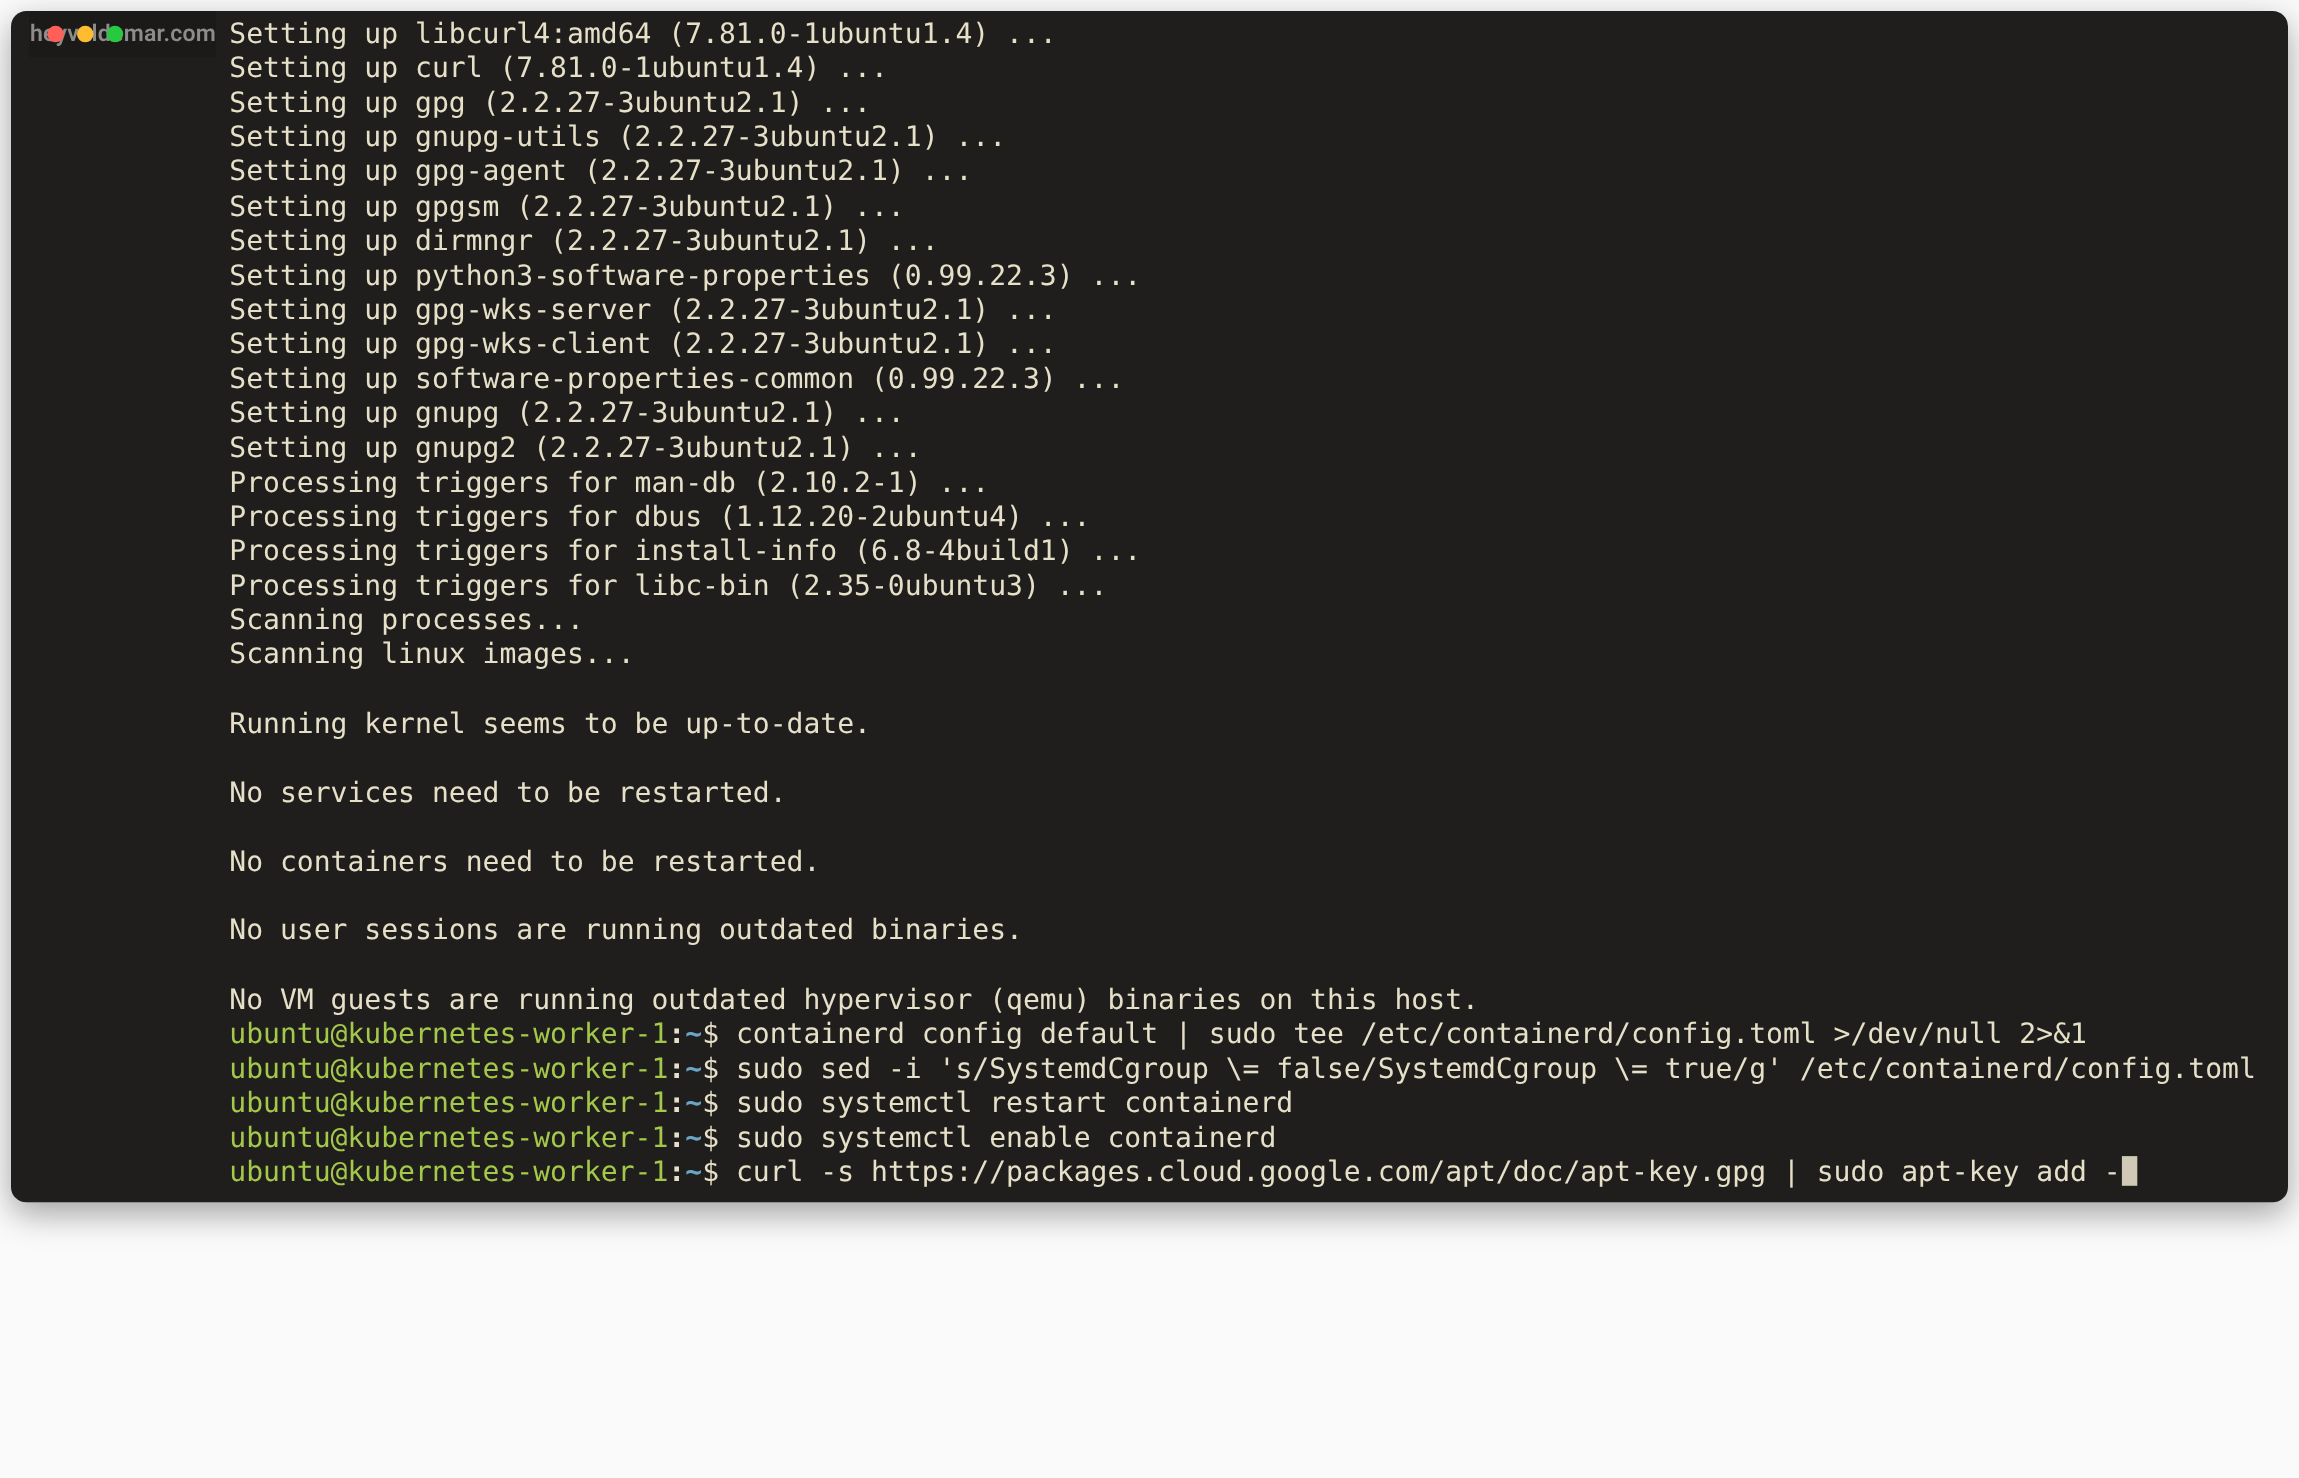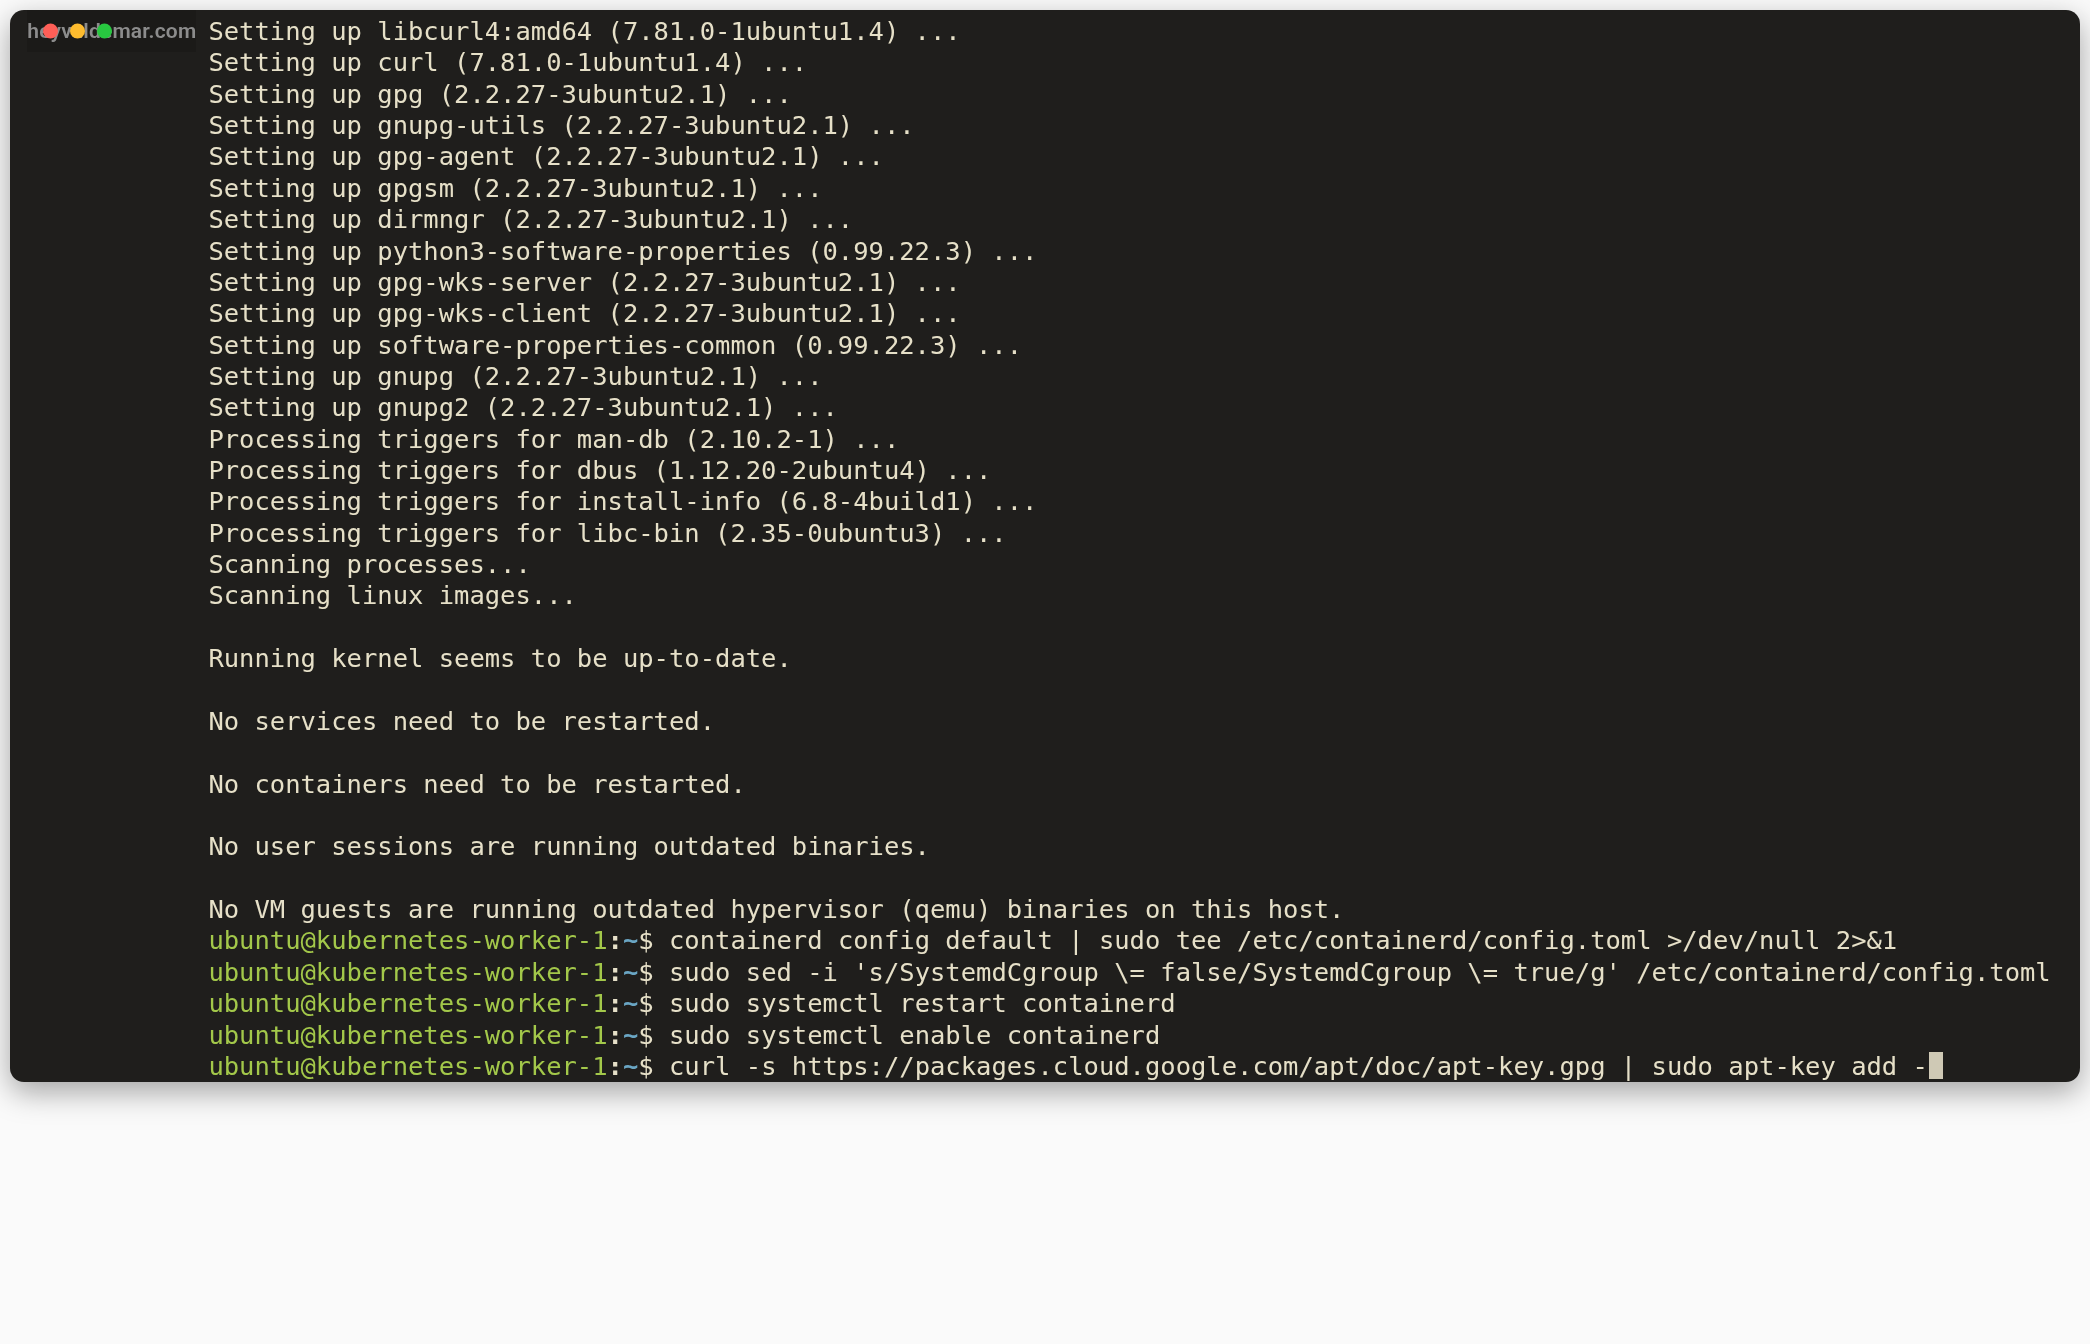--- a/index.html
+++ b/index.html
@@ -44,21 +44,21 @@
   .dot.yellow{background:var(--yellow);}
   .dot.green{background:var(--green);}
   .title{
     color:var(--title);
     font-weight:600;
     font-size:21px;
     letter-spacing:.2px;
     font-family:-apple-system,BlinkMacSystemFont,"Segoe UI",Roboto,sans-serif;
   }
   .term{
-    padding:6px 12px 0 12px;
+    padding:6px 12px 11px 12px;
     font-size:25.5px;
     line-height:1.23;
     white-space:pre-wrap;
     word-break:break-all;
   }
   .line{min-height:1.23em;}
   .prompt-userhost{color:var(--prompt-userhost);font-weight:400;}
   .prompt-colon{color:#e6e0c8;font-weight:700;}
   .prompt-path{color:var(--prompt-path);font-weight:700;}
   .prompt-dollar{color:#e6e0c8;}

